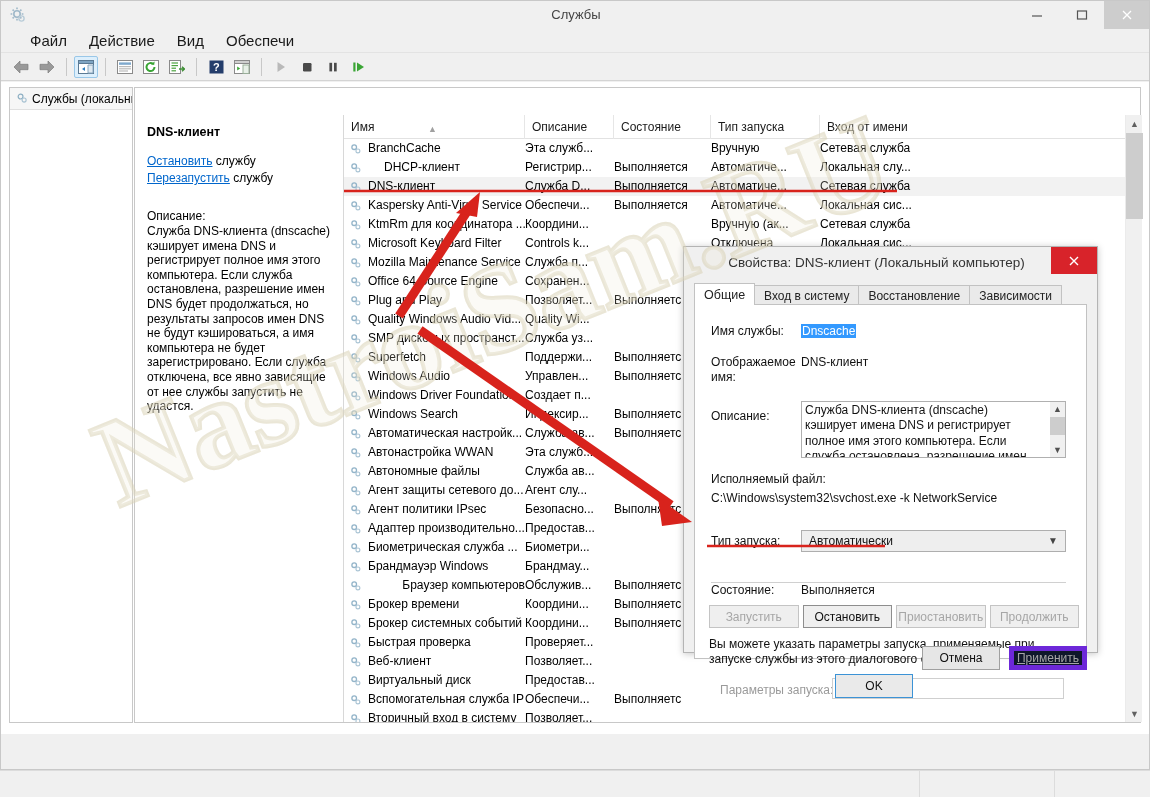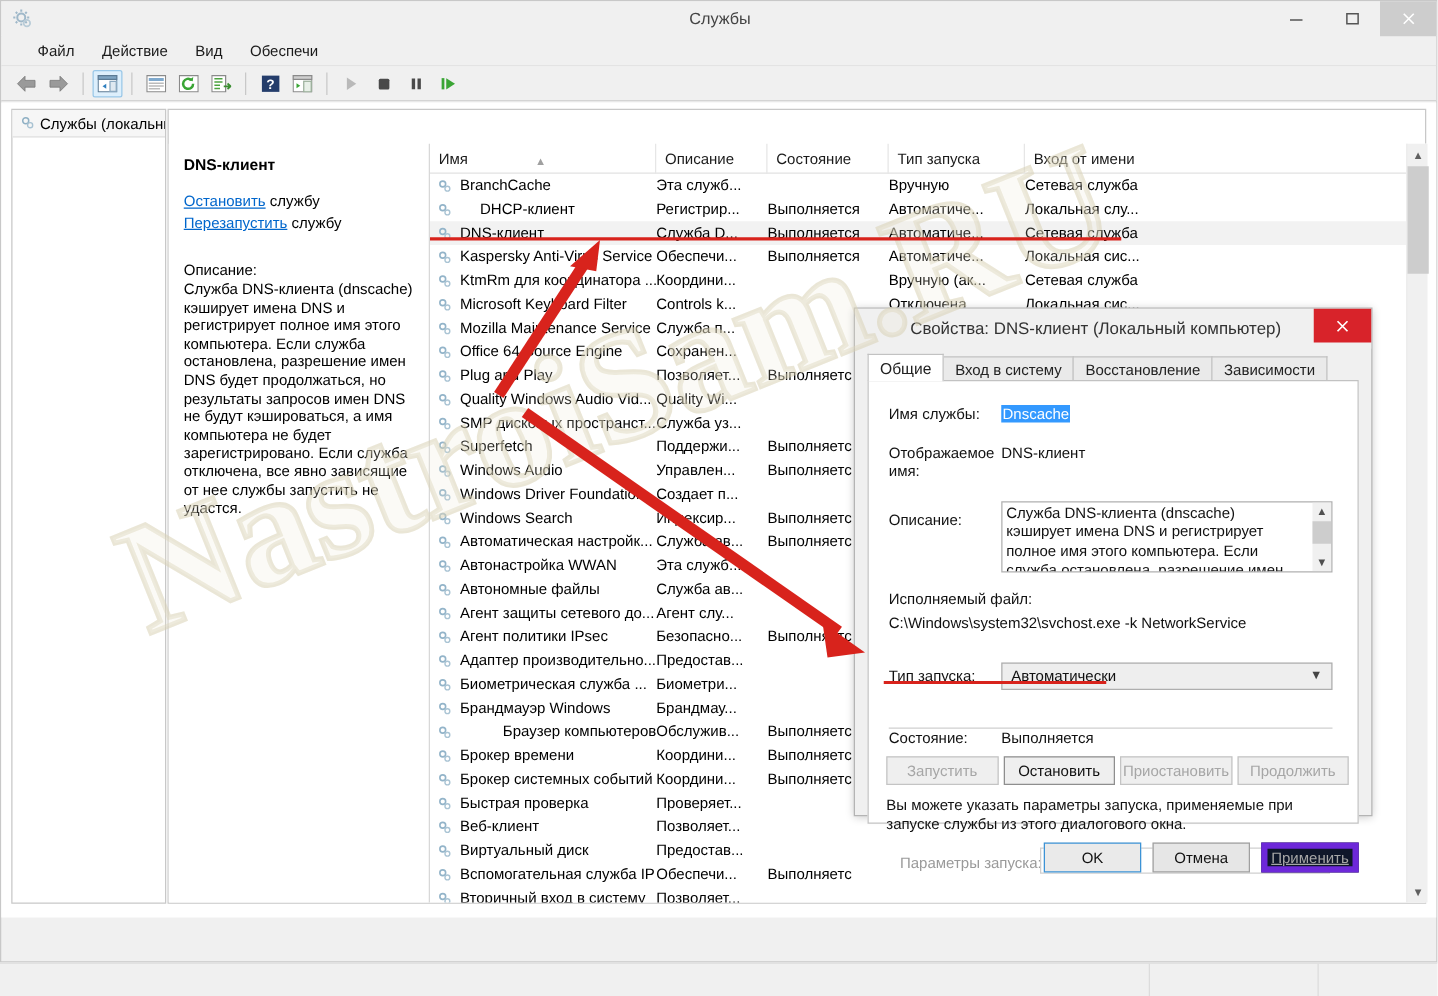--- a/index.html
+++ b/index.html
@@ -46,21 +46,21 @@
 
   
   .menubar {
     height:24px;
     background:#f0f0f0;
     border-bottom:1px solid #e3e3e3;
     display:flex; align-items:center;
     padding-left:18px;
   }
   .menu-item {
-    font-size:12px; color:#1a1a1a;
+    font-size:15px; color:#1a1a1a;
     padding:3px 11px;
   }
 
   
   .toolbar {
     height:28px; background:#f0f0f0;
     border-bottom:1px solid #d4d4d4;
     display:flex; align-items:center; gap:2px;
     padding-left:8px;
   }
@@ -241,21 +241,21 @@
     position:absolute; left:137px; top:373px; width:232px; height:21px;
     border:1px solid #cfcfcf; background:#fff;
   }
 
   .dlg-btns { position:absolute; right:10px; bottom:10px; display:flex; gap:9px; }
   .dbtn {
     width:78px; height:24px; font-size:12px;
     display:flex;align-items:center;justify-content:center;
     border:1px solid #a0a0a0; background:#e6e6e6; color:#111;
   }
-  .dbtn.default { border:1px solid #3c93d6; background:#eaeaea; }
+  .dbtn.default { border:1px solid #3c93d6; background:#eaeaea;margin-top:28px; }
   .dbtn.disabled { color:#a6a6a6; border:5px solid #6d28d9; background:#0f172a;text-decoration:underline; }
 
   
   .anno { position:absolute; left:0; top:0; width:1150px; height:797px; pointer-events:none; }
 
   
   .wm { position:absolute; left:0; top:0; width:1150px; height:797px; pointer-events:none; opacity:.55; }
 </style>
 </head>
 <body>

